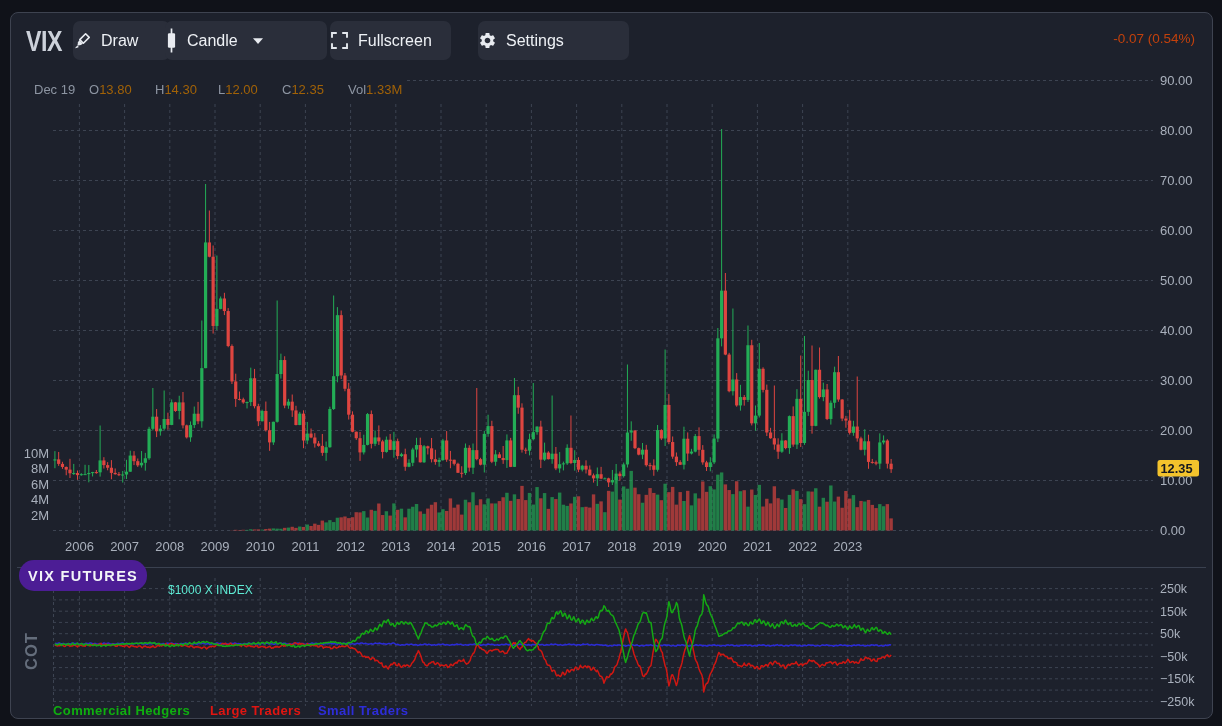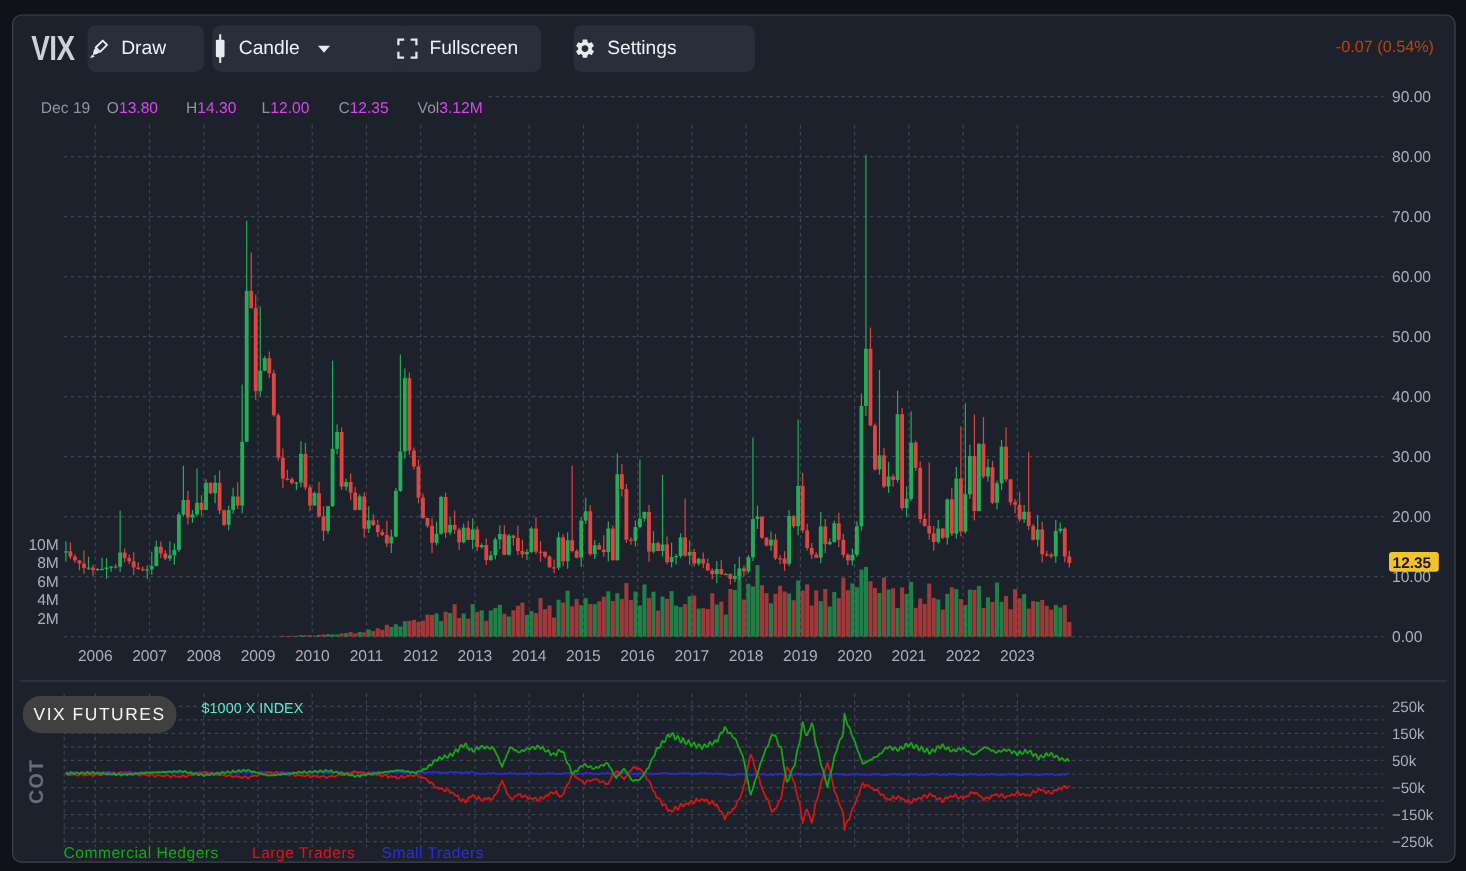--- a/index.html
+++ b/index.html
@@ -3,25 +3,25 @@
 html,body{margin:0;padding:0;width:1222px;height:726px;background:#101219;overflow:hidden}
 *{box-sizing:border-box;font-family:"Liberation Sans",sans-serif}
 #panel{position:absolute;left:10px;top:12px;width:1203px;height:707px;background:#1d212c;border:1px solid #3e4350;border-radius:8px}
 #chart{position:absolute;left:0;top:0}
 .abs{position:absolute}
 .btn{position:absolute;top:21px;height:39px;background:#2a2e3a;border-radius:7px;color:#eef1f5;font-size:16px;display:flex;align-items:center;justify-content:flex-start;gap:9px}
 .btn svg{display:block}
 #vix{left:26px;top:25px;font-weight:bold;font-size:29px;color:#ccd1da;letter-spacing:-.5px;transform:scaleX(.80);transform-origin:left}
 #chg{right:27px;top:31px;font-size:13.5px;color:#c2410c}
 .ohlc{top:82px;font-size:13px;color:#8d95a2}
-.ohlc b{color:#d946ef;font-weight:normal}
-#vixfut{left:19px;top:580px;width:128px;height:31px;background:#404040;border-radius:15px;color:#f3f5f8;font-weight:normal;font-size:14.5px;letter-spacing:1.3px;display:flex;align-items:center;justify-content:center}
+.ohlc b{color:#a16207;font-weight:normal}
+#vixfut{left:19px;top:560px;width:128px;height:31px;background:#4c1d95;border-radius:15px;color:#f3f5f8;font-weight:bold;font-size:14.5px;letter-spacing:1.3px;display:flex;align-items:center;justify-content:center}
 #usd{left:168px;top:583px;font-size:12px;color:#5eead4}
 #cot{left:14px;top:643px;width:35px;color:#646d7b;font-weight:bold;font-size:16.5px;letter-spacing:1px;transform:rotate(-90deg)}
-.leg{top:703px;font-weight:normal;font-size:13px;letter-spacing:.4px}
+.leg{top:703px;font-weight:bold;font-size:13px;letter-spacing:.4px}
 </style></head><body>
 <div id="panel"></div>
 <svg id="chart" width="1222" height="726" viewBox="0 0 1222 726">
 <line x1="53" y1="530.5" x2="1153" y2="530.5" stroke="#3d4452" stroke-width="1" stroke-dasharray="3,3"></line>
 <line x1="53" y1="480.5" x2="1153" y2="480.5" stroke="#3d4452" stroke-width="1" stroke-dasharray="3,3"></line>
 <line x1="53" y1="430.5" x2="1153" y2="430.5" stroke="#3d4452" stroke-width="1" stroke-dasharray="3,3"></line>
 <line x1="53" y1="380.5" x2="1153" y2="380.5" stroke="#3d4452" stroke-width="1" stroke-dasharray="3,3"></line>
 <line x1="53" y1="330.5" x2="1153" y2="330.5" stroke="#3d4452" stroke-width="1" stroke-dasharray="3,3"></line>
 <line x1="53" y1="280.5" x2="1153" y2="280.5" stroke="#3d4452" stroke-width="1" stroke-dasharray="3,3"></line>
 <line x1="53" y1="230.5" x2="1153" y2="230.5" stroke="#3d4452" stroke-width="1" stroke-dasharray="3,3"></line>
@@ -745,40 +745,40 @@
 <rect x="1157.5" y="460" width="41.5" height="16.5" rx="2.5" fill="#f3c32c"></rect>
 <text x="1160.5" y="473" font-family="Liberation Sans, sans-serif" font-size="12.8" font-weight="600" fill="#16191f">12.35</text>
 <line x1="17" y1="567.5" x2="1206" y2="567.5" stroke="#3a4150" stroke-width="1"></line>
 </svg>
 <div class="abs" id="vix">VIX</div>
 <div class="btn" style="left:73px;width:97px"><svg width="19" height="19" viewBox="0 0 19 19">
       <path d="M12.6 2.8 L16.2 6.4 L10.4 12.2 L6.8 8.6 Z" fill="none" stroke="#e8ebf0" stroke-width="1.6" stroke-linejoin="round"></path>
       <path d="M6.3 9.1 L9.9 12.7 L7.8 14 L4.4 14.8 L5 11.2 Z" fill="#e8ebf0"></path>
       <path d="M2.2 17.3 Q2.6 15.2 4.5 14.7 L5.9 16.1 Q4.4 17.2 2.2 17.3 Z" fill="#e8ebf0"></path>
     </svg> Draw</div>
-<div class="btn" style="left:177px;width:162px"><svg width="13" height="25" viewBox="0 0 13 25">
+<div class="btn" style="left:165px;width:162px"><svg width="13" height="25" viewBox="0 0 13 25">
       <line x1="6.5" y1="0.5" x2="6.5" y2="24.5" stroke="#e8ebf0" stroke-width="1.7"></line>
       <rect x="2.9" y="5.2" width="7.2" height="14.6" rx="1.2" fill="#e8ebf0"></rect>
     </svg> Candle <svg width="12" height="8" viewBox="0 0 12 8" style="margin-left:5px">
       <path d="M1 1.2 L6 7 L11 1.2 Z" fill="#e8ebf0"></path>
     </svg></div>
 <div class="btn" style="left:330px;width:121px"><svg width="19" height="19" viewBox="0 0 19 19" fill="none" stroke="#e2e6ec" stroke-width="1.9">
       <path d="M2 6.8 V2 H6.8"></path>
       <path d="M12.2 2 H17 V6.8"></path>
       <path d="M17 12.2 V17 H12.2"></path>
       <path d="M6.8 17 H2 V12.2"></path>
     </svg> Fullscreen</div>
 <div class="btn" style="left:478px;width:151px"><svg width="19" height="19" viewBox="0 0 24 24" fill="#e8ebf0" fill-rule="evenodd">
       <path d="M19.14 12.94c.04-.3.06-.61.06-.94 0-.32-.02-.64-.07-.94l2.03-1.58c.18-.14.23-.41.12-.61l-1.92-3.32c-.12-.22-.37-.29-.59-.22l-2.39.96c-.5-.38-1.03-.7-1.62-.94L14.4 2.81c-.04-.24-.24-.41-.48-.41h-3.84c-.24 0-.43.17-.47.41L9.25 5.35c-.59.24-1.13.57-1.62.94L5.24 5.33c-.22-.08-.47 0-.59.22L2.74 8.87c-.12.21-.08.47.12.61l2.03 1.58c-.05.3-.09.63-.09.94s.02.64.07.94l-2.03 1.58c-.18.14-.23.41-.12.61l1.92 3.32c.12.22.37.29.59.22l2.39-.96c.5.38 1.03.7 1.62.94l.36 2.54c.05.24.24.41.48.41h3.84c.24 0 .44-.17.47-.41l.36-2.54c.59-.24 1.13-.56 1.62-.94l2.39.96c.22.08.47 0 .59-.22l1.92-3.32c.12-.22.07-.47-.12-.61l-2.01-1.58zM12 15.6c-1.98 0-3.6-1.62-3.6-3.6s1.62-3.6 3.6-3.6 3.6 1.62 3.6 3.6-1.62 3.6-3.6 3.6z"></path>
     </svg> Settings</div>
 <div class="abs" id="chg">-0.07 (0.54%)</div>
 <div class="abs ohlc" style="left:34px">Dec 19</div>
 <div class="abs ohlc" style="left:89px">O<b>13.80</b></div>
 <div class="abs ohlc" style="left:155px">H<b>14.30</b></div>
 <div class="abs ohlc" style="left:218px">L<b>12.00</b></div>
 <div class="abs ohlc" style="left:282px">C<b>12.35</b></div>
-<div class="abs ohlc" style="left:348px">Vol<b>3.12M</b></div>
+<div class="abs ohlc" style="left:348px">Vol<b>1.33M</b></div>
 <div class="abs" id="vixfut">VIX FUTURES</div>
 <div class="abs" id="usd">$1000 X INDEX</div>
 <div class="abs" id="cot">COT</div>
 <div class="abs leg" style="left:53px;color:#0fae0f">Commercial Hedgers</div>
 <div class="abs leg" style="left:210px;color:#e01511">Large Traders</div>
 <div class="abs leg" style="left:318px;color:#2d2dd8">Small Traders</div>
 
 </body></html>

